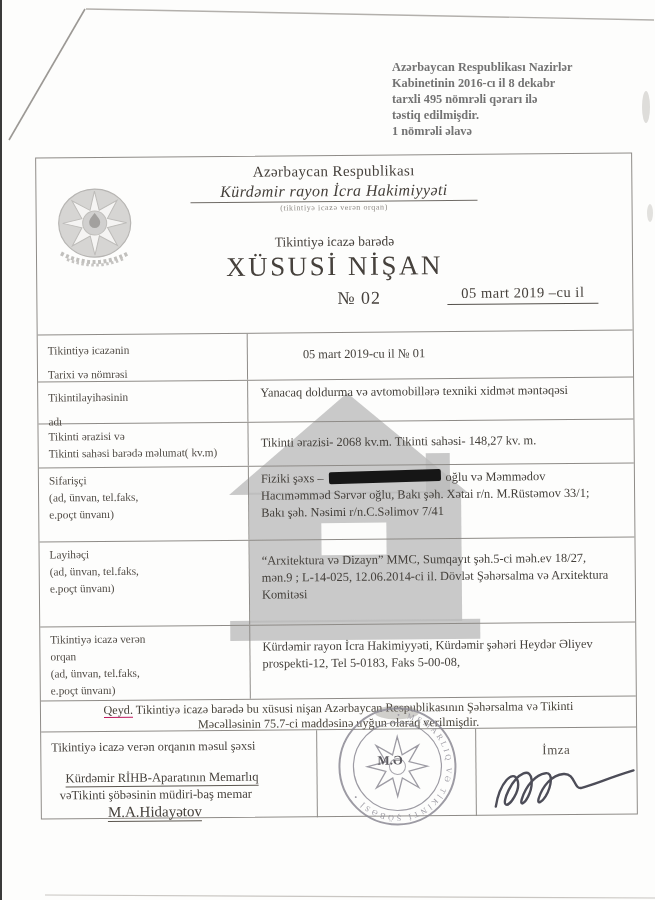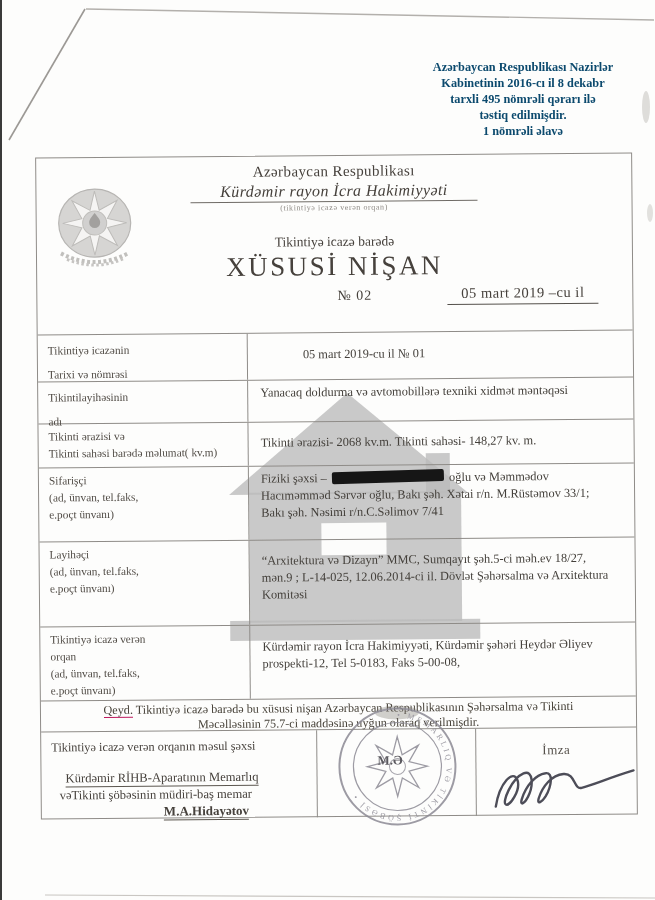--- a/index.html
+++ b/index.html
@@ -2,37 +2,37 @@
 <html><head>
 <meta charset="utf-8">
 <style>
   html,body{margin:0;padding:0;background:#ffffff;}
   .screen{position:relative;width:655px;height:900px;background:#fdfdfc;overflow:hidden;
           font-family:"Liberation Serif", serif;color:#46413c;}
   
   .artifacts{position:absolute;inset:0;z-index:0;pointer-events:none;}
   .left-edge{position:absolute;left:0;top:0;width:2px;height:900px;background:#181818;opacity:.85;z-index:6;}
   
-  .approval{position:absolute;left:392px;top:60px;width:262px;text-align:center;
-            font-weight:bold;font-size:12.3px;line-height:1.3;color:#0c4a6e;white-space:pre-line;z-index:2;}
+  .approval{position:absolute;left:392px;top:60px;width:262px;
+            font-weight:bold;font-size:12.3px;line-height:1.3;color:#737373;white-space:pre-line;z-index:2;}
   
   .docbox{position:absolute;left:38px;top:155px;width:595px;height:660px;
           border:1px solid #8f8c88;transform:rotate(-0.5deg);transform-origin:50% 50%;z-index:2;}
   .watermark{position:absolute;left:0;top:0;z-index:1;pointer-events:none;}
   .header{position:relative;height:176px;z-index:2;}
   .emblem{position:absolute;left:14px;top:27px;opacity:.8;}
   .head-center{text-align:center;padding-top:7px;}
   .country{font-size:15px;letter-spacing:.4px;}
   .authority{display:inline-block;font-style:italic;font-size:16px;letter-spacing:.4px;
              border-bottom:1.6px solid #6f6b66;padding:0 30px 1px;margin-top:2px;}
   .authority-note{font-size:8px;color:#8d8984;letter-spacing:.6px;margin-top:1px;}
   .subtitle{font-size:13.5px;margin-top:22px;}
   .doc-title{font-size:27px;letter-spacing:2.5px;margin-top:1px;}
   .numline{position:relative;height:24px;margin-top:4px;}
-  .doc-num{position:absolute;left:300px;top:2px;font-size:14px;letter-spacing:1px;}
+  .doc-num{position:absolute;left:300px;top:2px;font-size:18px;letter-spacing:1px;}
   .doc-date{position:absolute;left:410px;top:0;font-size:14.5px;letter-spacing:.5px;
             border-bottom:1.6px solid #55514c;padding:0 14px 2px;}
   
   .tbl{position:absolute;left:0;top:176px;width:100%;border-top:1px solid #8f8c88;z-index:2;}
   .row{display:flex;border-bottom:1px solid #8f8c88;box-sizing:border-box;}
   .lbl{width:210px;box-sizing:border-box;border-right:1px solid #8f8c88;
        padding:4px 6px 0 10px;font-size:11.3px;line-height:1.5;color:#504b45;}
   .lh2{line-height:2.1;}
   .val{flex:1;box-sizing:border-box;padding:4px 8px 0 12px;font-size:12.4px;line-height:1.37;color:#44403b;}
   .pre{white-space:pre-line;}
@@ -47,21 +47,21 @@
   .noterow{height:31px;border-bottom:1px solid #8f8c88;box-sizing:border-box;
            text-align:center;font-size:12.2px;line-height:1.22;padding:2px 44px 0;color:#474239;}
   .u{border-bottom:1px solid #be185d;}
   
   .botrow{display:flex;height:87px;box-sizing:border-box;}
   .bc1{width:276px;box-sizing:border-box;border-right:1px solid #8f8c88;padding:8px 0 0 10px;font-size:12.3px;}
   .bc2{width:159px;box-sizing:border-box;border-right:1px solid #8f8c88;position:relative;}
   .bc3{flex:1;text-align:center;padding-top:14px;font-size:13px;letter-spacing:.5px;color:#55504a;}
   .pos1{display:inline-block;border-bottom:1.2px solid #5b564f;margin:16px 0 0 14px;font-size:12.6px;}
   .pos2{margin:1px 0 0 8px;font-size:12.6px;}
-  .signame{display:inline-block;border-bottom:1.2px solid #5b564f;margin:1px 0 0 112px;font-size:13px;font-weight:bold;}
+  .signame{display:inline-block;border-bottom:1.2px solid #5b564f;margin:1px 0 0 56px;font-size:15px;}
   .stamp{position:absolute;left:294px;top:549px;z-index:3;opacity:.85;}
   .signature{position:absolute;left:448px;top:606px;z-index:3;}
 </style>
 </head>
 <body>
 
 <div class="screen">
 
   <svg class="artifacts" width="655" height="900" viewBox="0 0 655 900">
     <line x1="86" y1="9" x2="654" y2="20" stroke="#b3b0ac" stroke-width="1.4"></line>
@@ -125,21 +125,21 @@
       </div>
       <div class="row r3">
         <div class="lbl pre">Tikinti ərazisi və
 Tikinti sahəsi barədə məlumat( kv.m)</div>
         <div class="val v-r3">Tikinti ərazisi- 2068 kv.m.    Tikinti sahəsi- 148,27 kv. m.</div>
       </div>
       <div class="row r4">
         <div class="lbl pre">Sifarişçi
 (ad, ünvan, tel.faks,
 e.poçt ünvanı)</div>
-        <div class="val"><span class="pre">Fiziki şəxsi –</span><span class="redact"></span><span class="pre">oğlu və Məmmədov
+        <div class="val"><span class="pre">Fiziki şəxs –</span><span class="redact"></span><span class="pre">oğlu və Məmmədov
 Hacıməmməd Sərvər oğlu,  Bakı şəh. Xətai r/n. M.Rüstəmov 33/1;
 Bakı şəh. Nəsimi r/n.C.Səlimov 7/41</span></div>
       </div>
       <div class="row r5">
         <div class="lbl pre">Layihəçi
 (ad, ünvan, tel.faks,
 e.poçt ünvanı)</div>
         <div class="val v-r5 pre">“Arxitektura və Dizayn” MMC,  Sumqayıt şəh.5-ci məh.ev 18/27,
 mən.9 ; L-14-025, 12.06.2014-ci il. Dövlət Şəhərsalma və Arxitektura
 Komitəsi</div>

